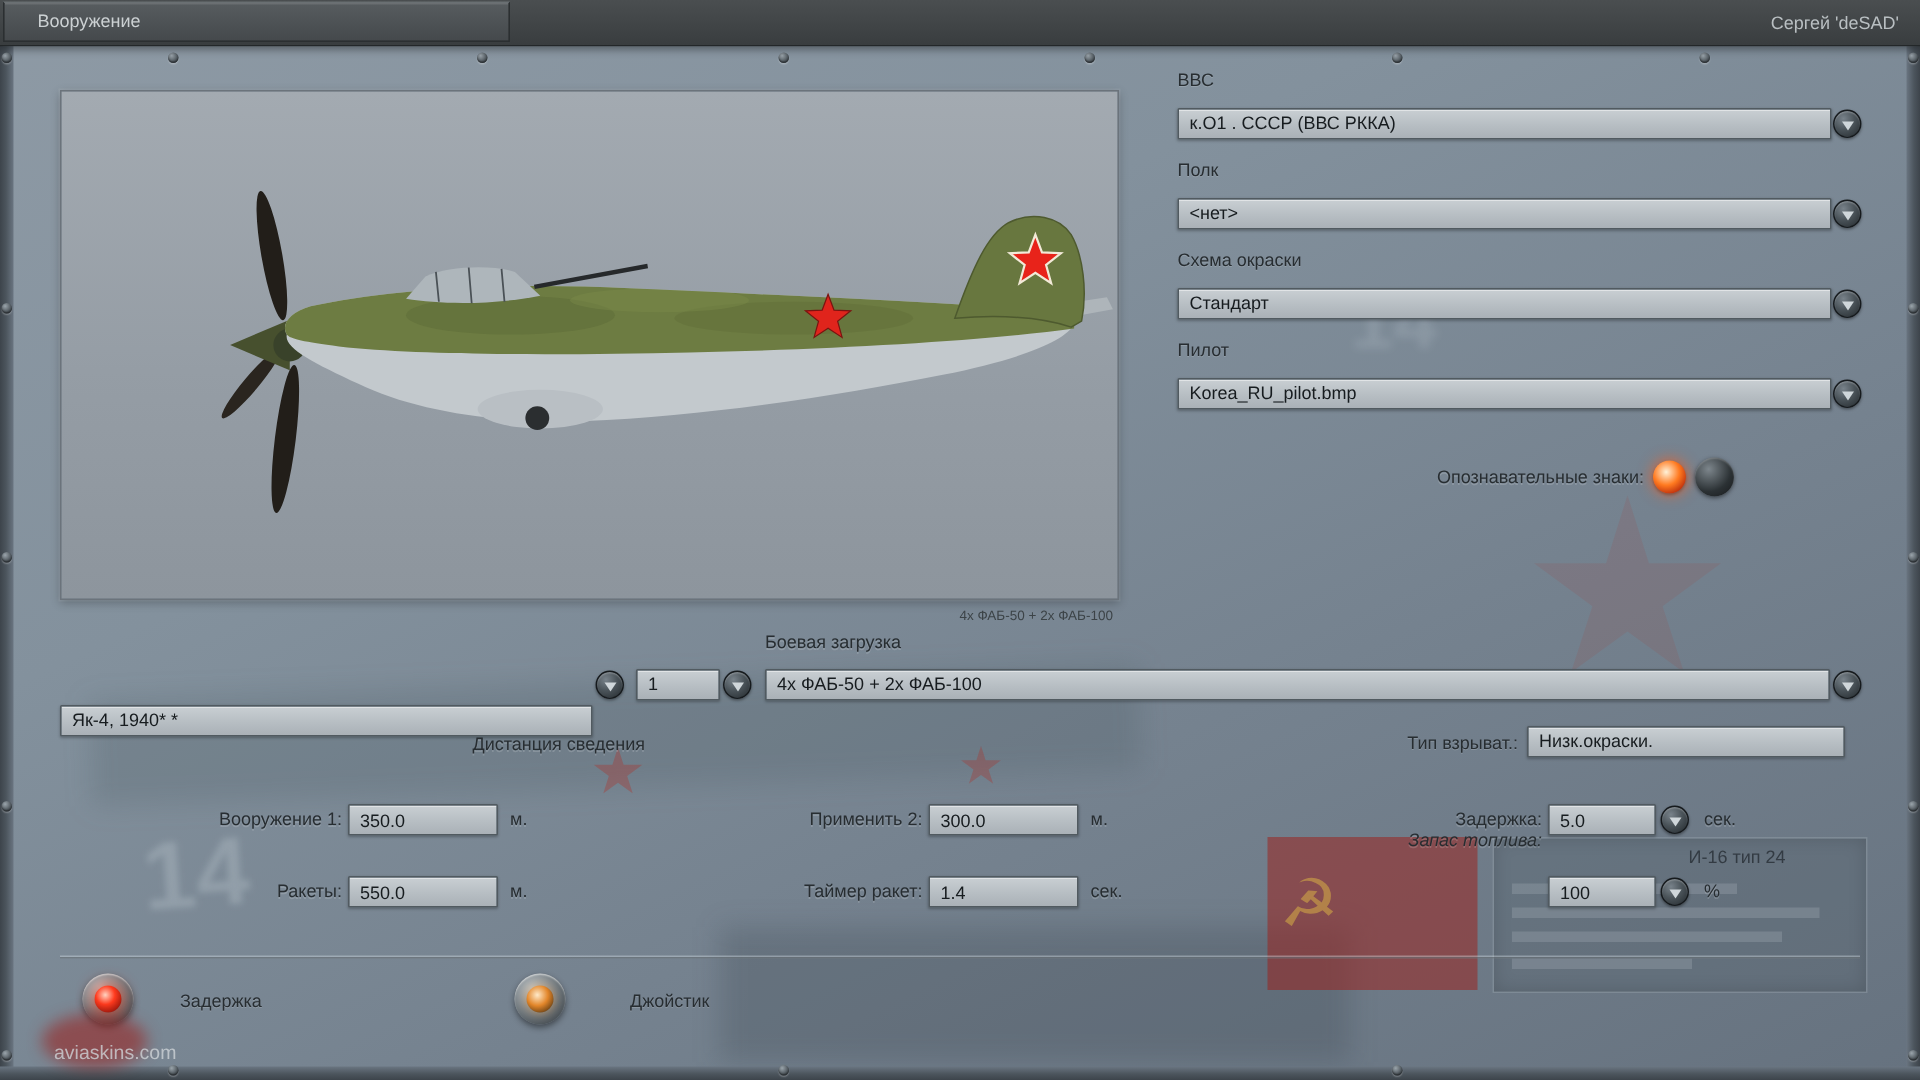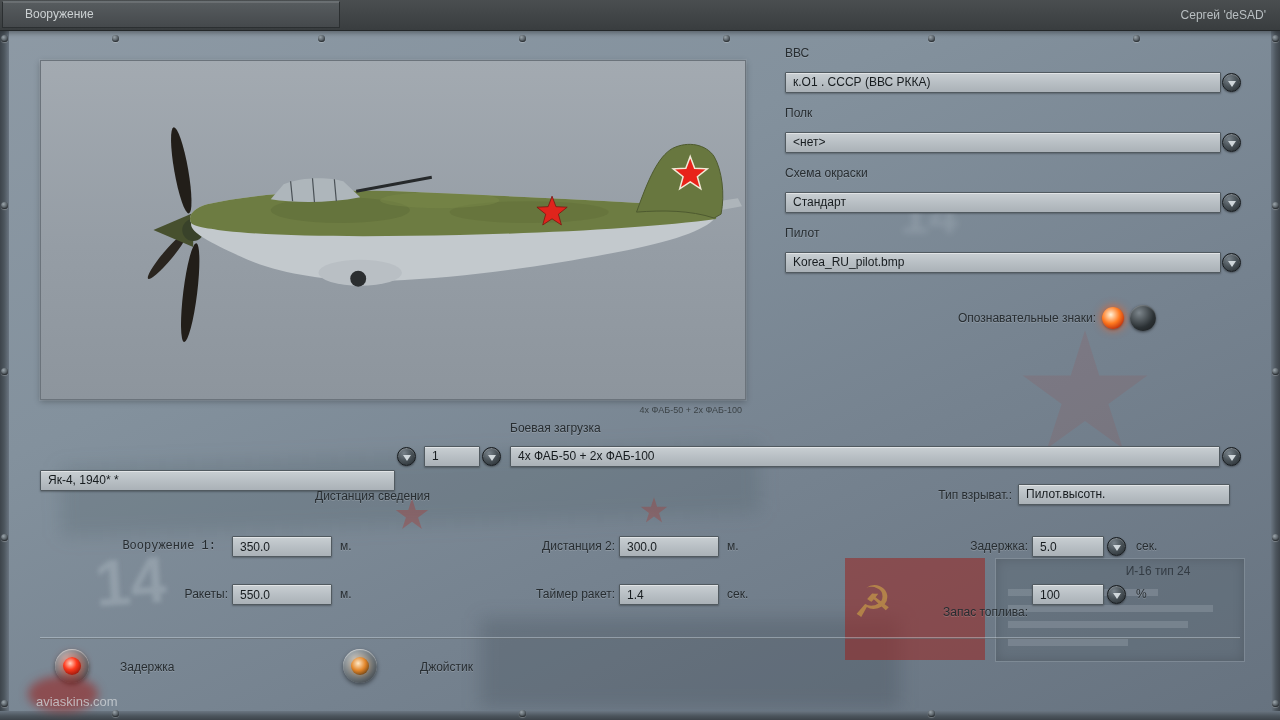--- a/index.html
+++ b/index.html
@@ -207,46 +207,46 @@
     </div>
 
   <div class="abs label center" style="left:510px;top:421px;width:710px;">Боевая загрузка</div>
   <div class="abs field" style="left:510px;top:446px;width:710px;">4х ФАБ-50 + 2х ФАБ-100</div>
   <div class="abs round-btn" style="left:1222px;top:447px;">
       <span class="tri"></span>
     </div>
 
   <div class="abs label center" style="left:315px;top:489px;width:200px;">Дистанция сведения</div>
   <div class="abs label rightal" style="left:862px;top:488px;width:150px;">Тип взрыват.:</div>
-  <div class="abs field" style="left:1018px;top:484px;width:212px;">Пилот.высотн.</div>
-
-  <div class="abs label rightal" style="left:66px;top:539px;width:150px;font-family:Liberation Mono, monospace;">Вооружение 1:</div>
+  <div class="abs field" style="left:1018px;top:484px;width:212px;">Низк.окраски.</div>
+
+  <div class="abs label rightal" style="left:78px;top:539px;width:150px;">Вооружение 1:</div>
   <input class="abs field" style="left: 232px; top: 536px; width: 100px;" value="350.0">
   <div class="abs label" style="left:340px;top:539px;">м.</div>
 
-  <div class="abs label rightal" style="left:465px;top:539px;width:150px;">Дистанция 2:</div>
+  <div class="abs label rightal" style="left:465px;top:539px;width:150px;">Применить 2:</div>
   <input class="abs field" style="left: 619px; top: 536px; width: 100px;" value="300.0">
   <div class="abs label" style="left:727px;top:539px;">м.</div>
 
   <div class="abs label rightal" style="left:878px;top:539px;width:150px;">Задержка:</div>
   <input class="abs field" style="left: 1032px; top: 536px; width: 72px;" value="5.0">
   <div class="abs round-btn" style="left:1107px;top:537px;">
       <span class="tri"></span>
     </div>
   <div class="abs label" style="left:1136px;top:539px;">сек.</div>
 
   <div class="abs label rightal" style="left:78px;top:587px;width:150px;">Ракеты:</div>
   <input class="abs field" style="left: 232px; top: 584px; width: 100px;" value="550.0">
   <div class="abs label" style="left:340px;top:587px;">м.</div>
 
   <div class="abs label rightal" style="left:465px;top:587px;width:150px;">Таймер ракет:</div>
   <input class="abs field" style="left: 619px; top: 584px; width: 100px;" value="1.4">
   <div class="abs label" style="left:727px;top:587px;">сек.</div>
 
-  <div class="abs label rightal" style="left:878px;top:605px;width:150px;">Запас топлива:</div>
+  <div class="abs label rightal" style="left:878px;top:553px;width:150px;font-style:italic;">Запас топлива:</div>
   <input class="abs field" style="left: 1032px; top: 584px; width: 72px;" value="100">
   <div class="abs round-btn" style="left:1107px;top:585px;">
       <span class="tri"></span>
     </div>
   <div class="abs label" style="left:1136px;top:587px;">%</div>
 
   <div class="abs divider"></div>
   <div class="abs lamp-btn" style="left:55px;top:649px;">
     <div class="lamp-core core-red"></div>
   </div>

